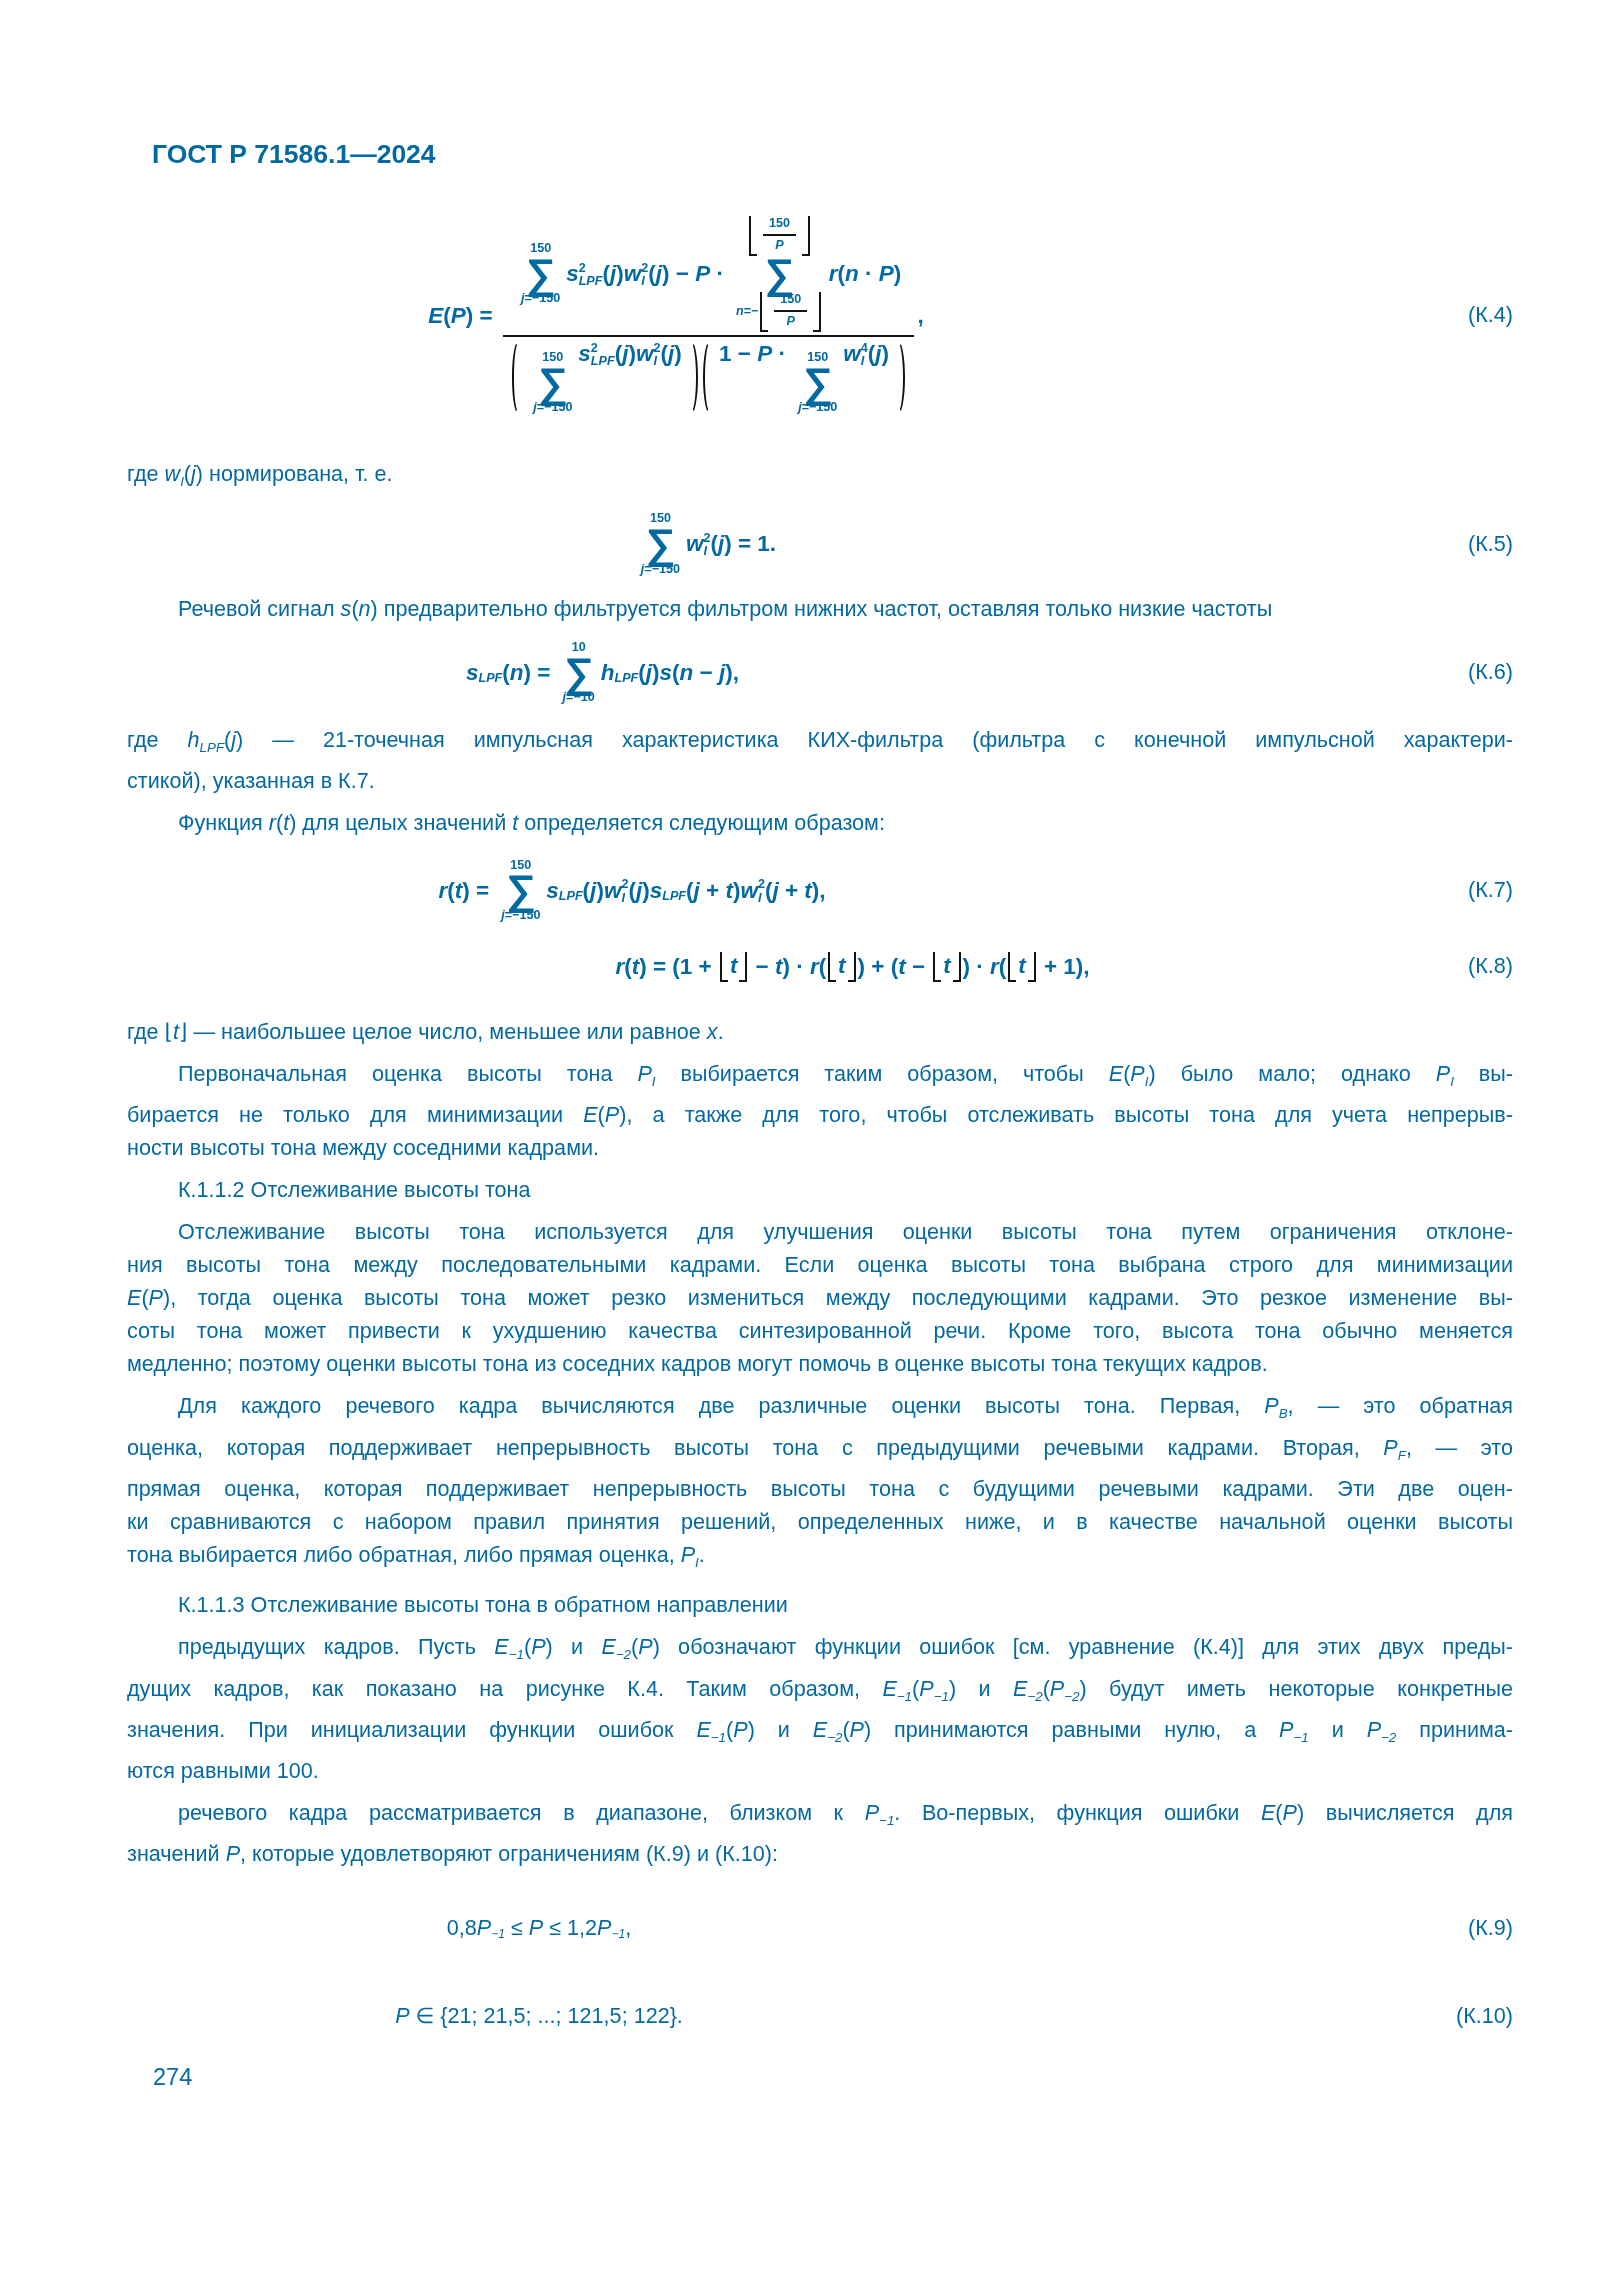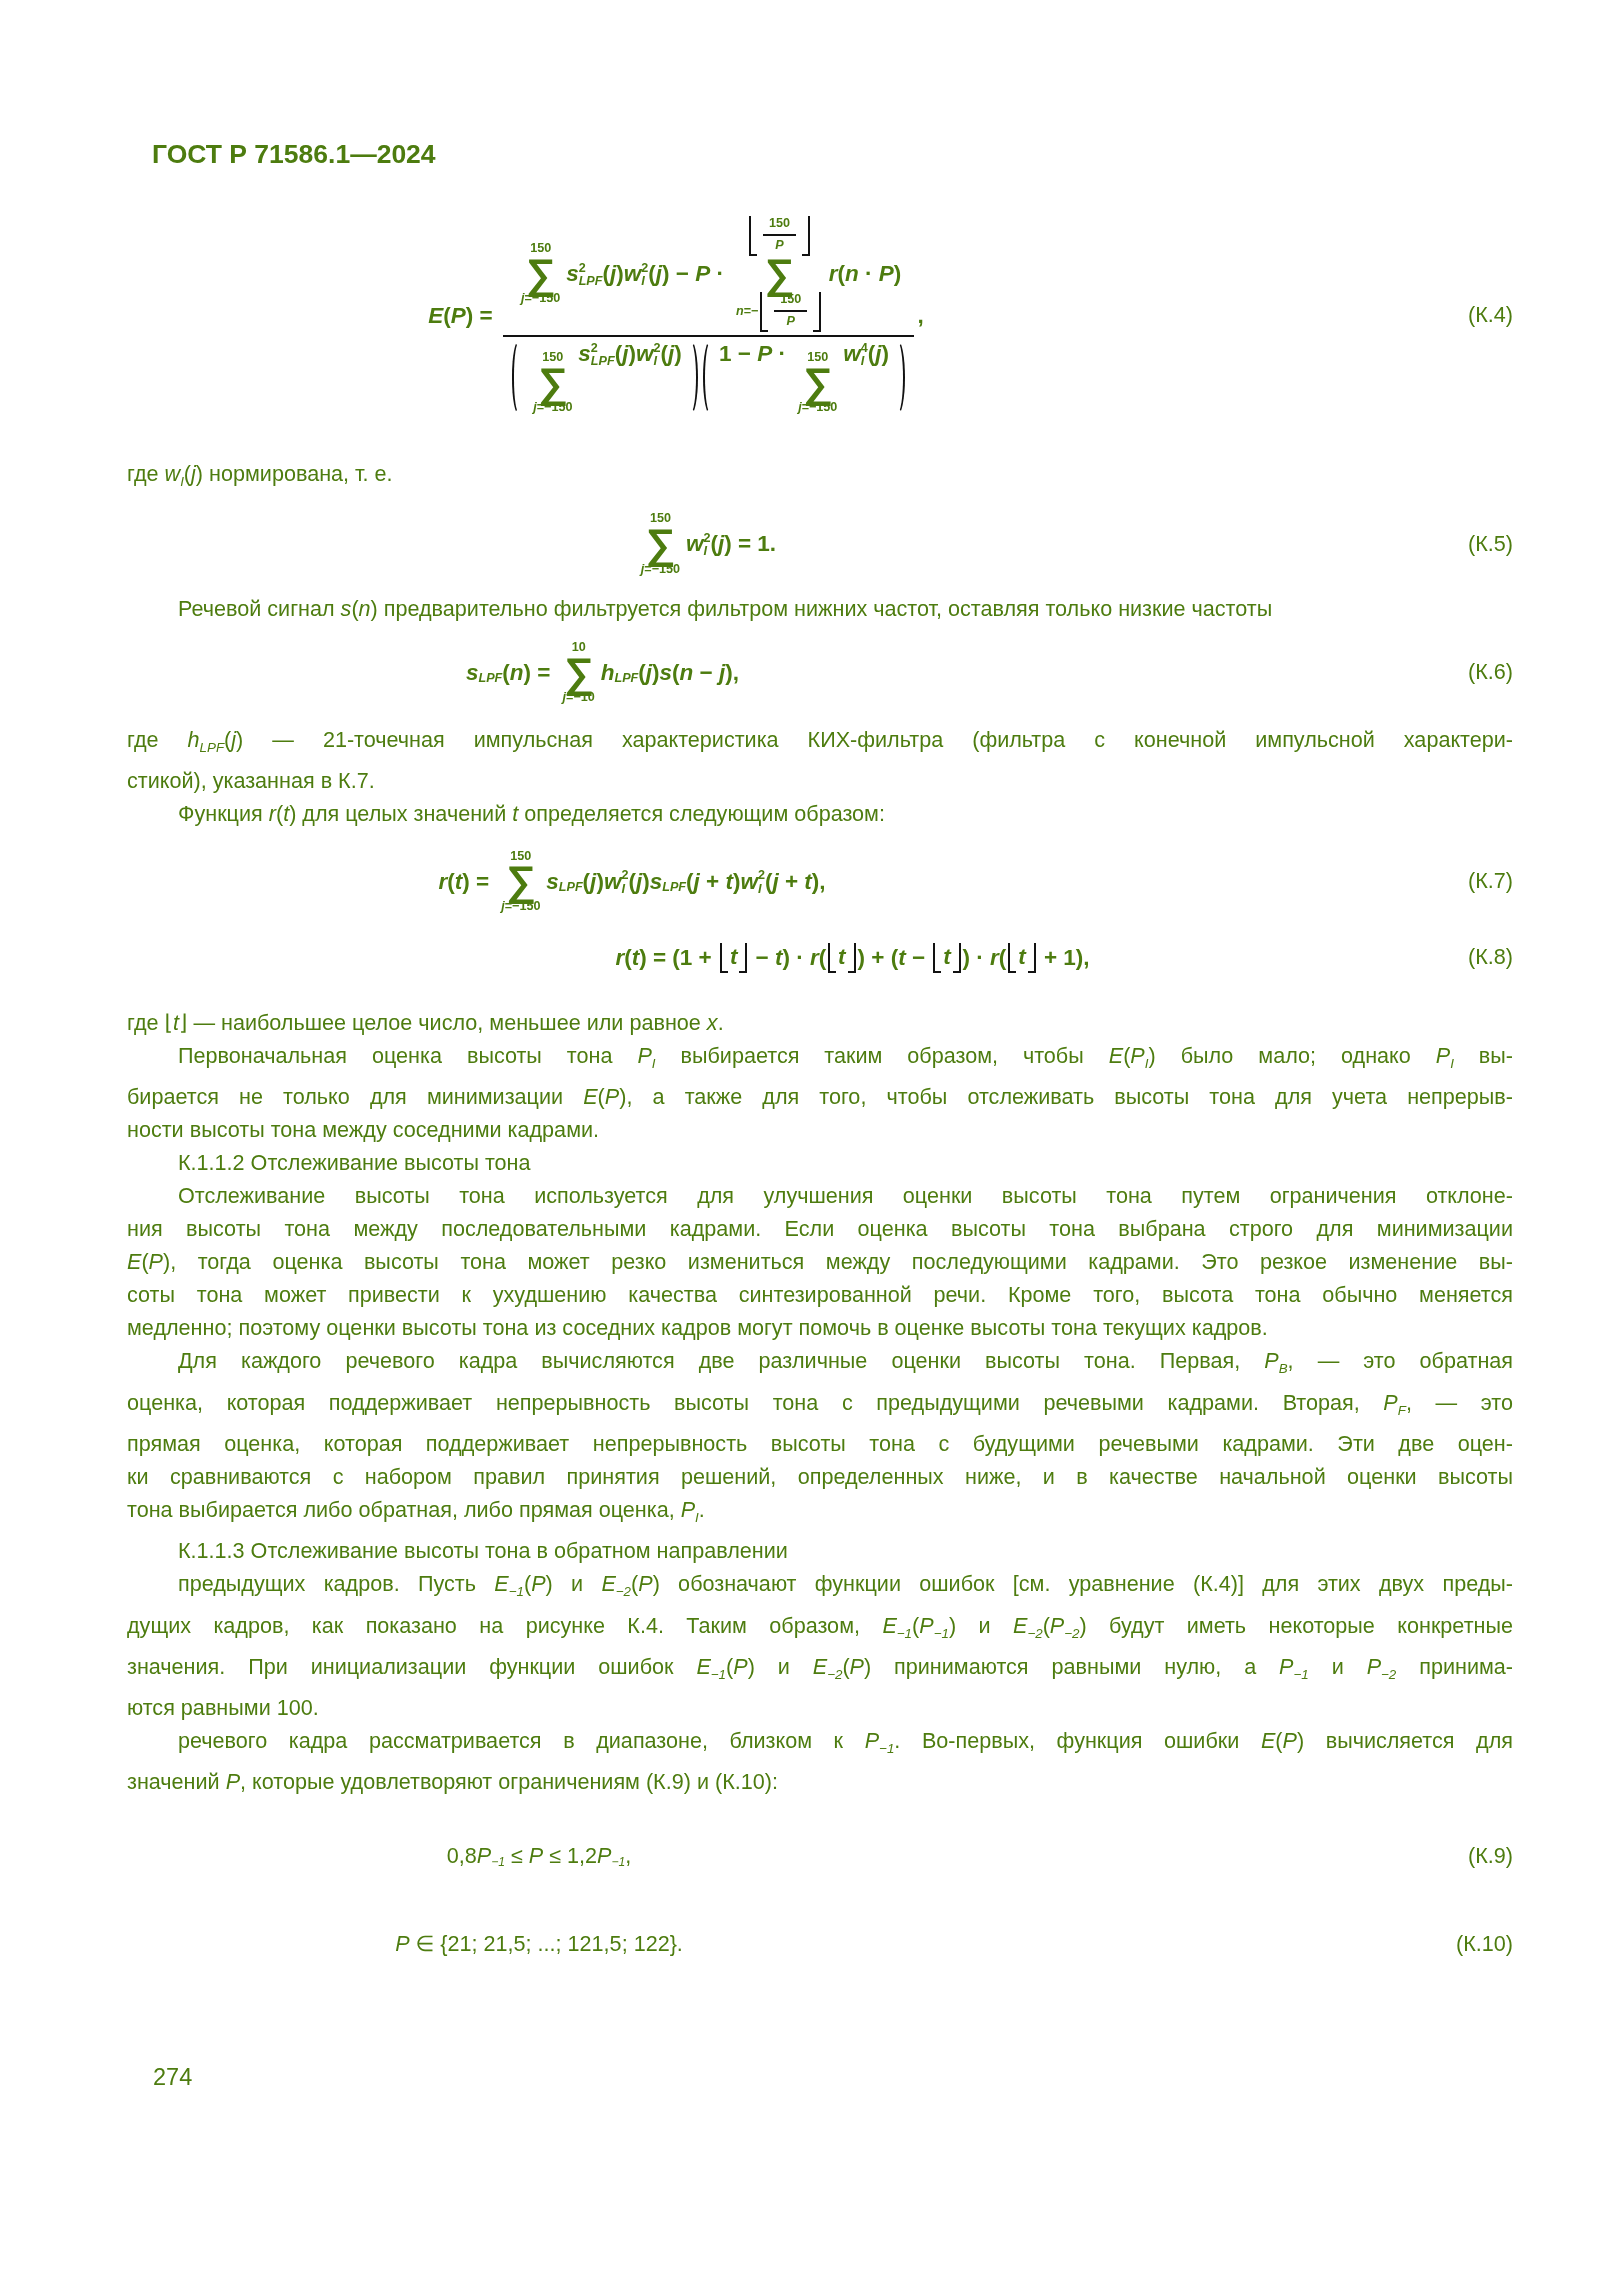--- a/index.html
+++ b/index.html
@@ -1,26 +1,26 @@
 <!DOCTYPE html>
 <html lang="ru"><head>
 <meta charset="utf-8">
 <style>
   html,body{margin:0;padding:0;background:#ffffff;}
   .page{position:relative;width:1621px;height:2293px;background:#fff;
-        font-family:"Liberation Sans",sans-serif;color:#4d7c0f;overflow:hidden;}
+        font-family:"Liberation Sans",sans-serif;color:#0369a1;overflow:hidden;}
   .header{position:absolute;top:139px;left:152px;font-size:26.5px;font-weight:700;}
   .body{position:absolute;top:188px;left:127px;width:1386px;font-size:21.6px;line-height:33px;}
   .footer{position:absolute;left:153px;top:2064px;font-size:23.5px;}
 
   
   .para{margin:0;}
   .line{text-align:justify;text-align-last:justify;}
   .line.last{text-align:center;text-align-last:left;}
-  .para.indent .line:first-child{text-indent:51px;}
+  .para.indent .line:first-child{text-indent:51px;margin-top:9px;}
   i{font-style:italic;}
   sub{font-size:.62em;font-style:italic;}
 
   
   .eq{display:flex;align-items:center;font-size:22.5px;font-weight:700;margin:23.5px 0;line-height:1.25;}
   .eq-b{flex:1;display:flex;align-items:center;justify-content:center;}
   .eq-l{width:82px;text-align:right;font-weight:400;font-size:21.6px;}
   .m-t{white-space:pre;}
   .m-i,.m-vb{font-style:italic;}
   .m-v{display:inline-flex;align-items:center;}

